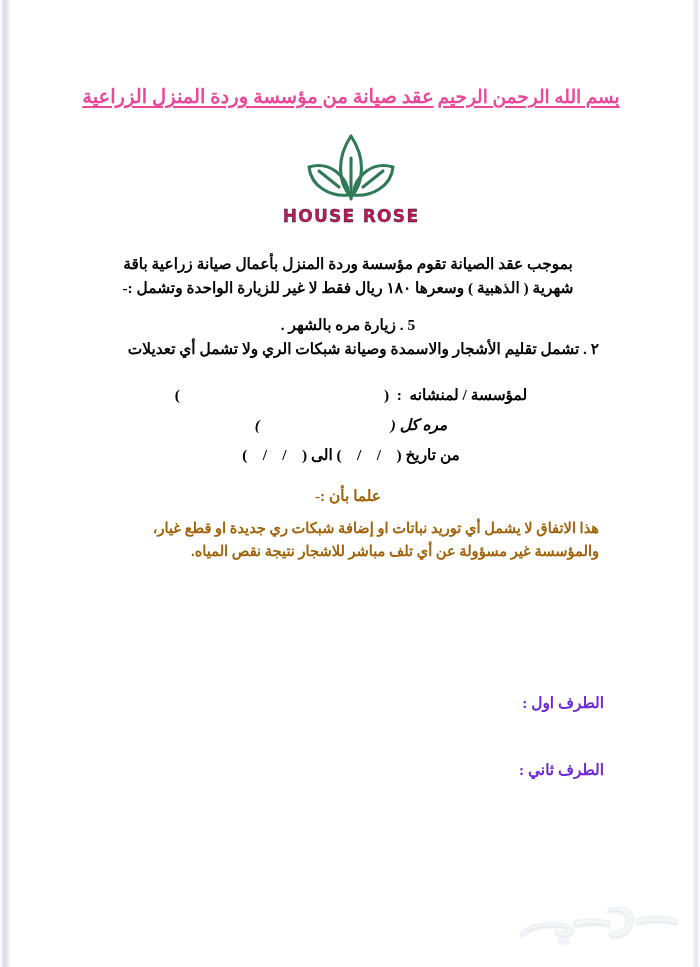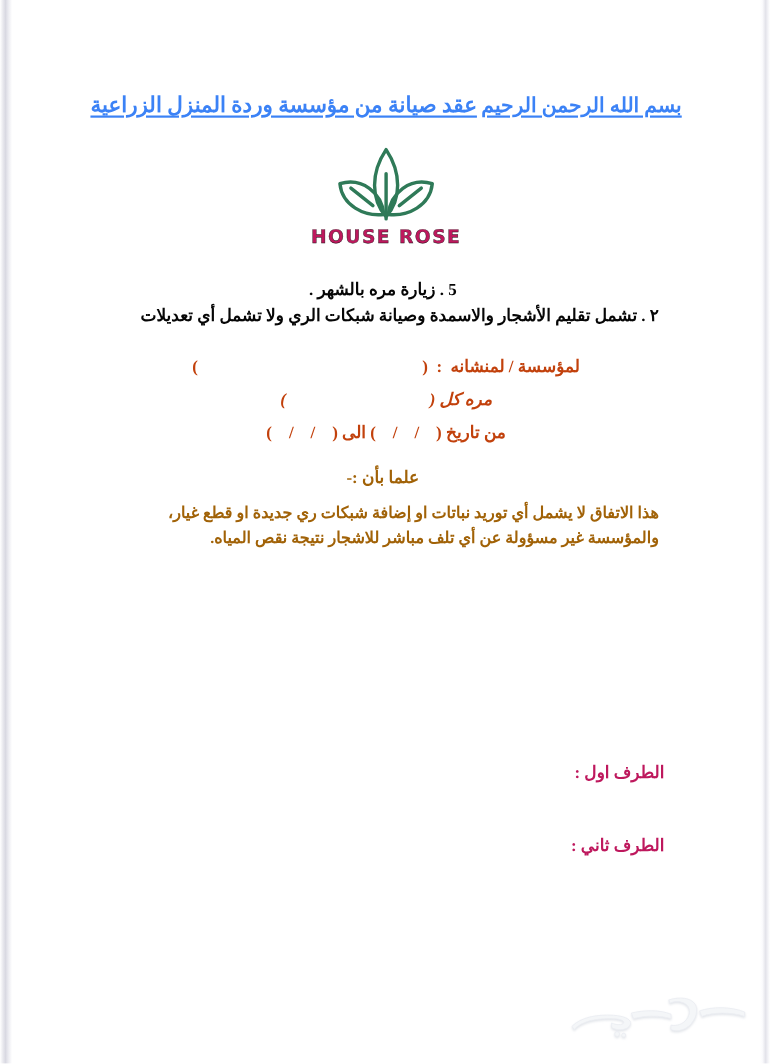--- a/index.html
+++ b/index.html
@@ -55,21 +55,21 @@
   }
 
   
   .heading-block {
     text-align: center;
     padding-top: 76px;
   }
   .heading {
     display: inline-block;
     font-weight: bold;
-    color: #3b82f6;
+    color: #ec4899;
     text-decoration: underline;
     text-underline-offset: 3px;
     text-decoration-thickness: 1.6px;
     letter-spacing: 0.2px;
   }
   .heading-basmala {
     font-size: 18.5px;
     line-height: 22px;
   }
   .heading-title {
@@ -123,21 +123,21 @@
   }
   .list-item.two {
     text-align: right;
   }
 
   
   .form-area {
     margin-top: 20px;
     font-size: 15.4px;
     font-weight: bold;
-    color: #c2410c;
+    color: #000000;
     padding-right: 0;
   }
   .form-line {
     display: block;
     line-height: 30px;
     white-space: pre;
     padding-right: 0;
   }
   .fl-1 { text-align: center; padding-right: 0px; }
   .fl-2 { text-align: center; padding-right: 0px; font-style: italic; }
@@ -164,21 +164,21 @@
     text-align: right;
   }
 
   
   .sign-area {
     position: absolute;
     top: 693px;
     right: 96px;
     font-size: 15.4px;
     font-weight: bold;
-    color: #be185d;
+    color: #6d28d9;
   }
   .sign-line {
     line-height: 20px;
   }
   .sign-line + .sign-line {
     margin-top: 47px;
   }
 
   
   .watermark {
@@ -219,20 +219,24 @@
           <path d="M22 44 L 42 60"></path>
 
           <path d="M56 68 C 74 70, 94 60, 96 40 C 76 34, 58 48, 56 68 Z"></path>
           <path d="M86 44 L 66 60"></path>
         </g>
       </svg>
       <div class="logo-text">HOUSE ROSE</div>
     </div>
 
     <div class="body-area">
+      <div class="para">
+        <div>بموجب عقد الصيانة تقوم مؤسسة وردة المنزل بأعمال صيانة زراعية باقة</div>
+        <div>شهرية ( الذهبية ) وسعرها ١٨٠ ريال فقط لا غير للزيارة الواحدة وتشمل :-</div>
+      </div>
       <div class="list">
         <div class="list-item">5 . زيارة مره بالشهر .</div>
         <div class="list-item two">٢ . تشمل تقليم الأشجار والاسمدة وصيانة شبكات الري ولا تشمل أي تعديلات</div>
       </div>
     </div>
 
     <div class="form-area">
       <div class="form-line fl-1">لمؤسسة / لمنشانه  :  (                                                     )</div>
       <div class="form-line fl-2">مره كل (                                  )</div>
       <div class="form-line fl-3">من تاريخ (    /    /    ) الى (    /    /    )</div>

